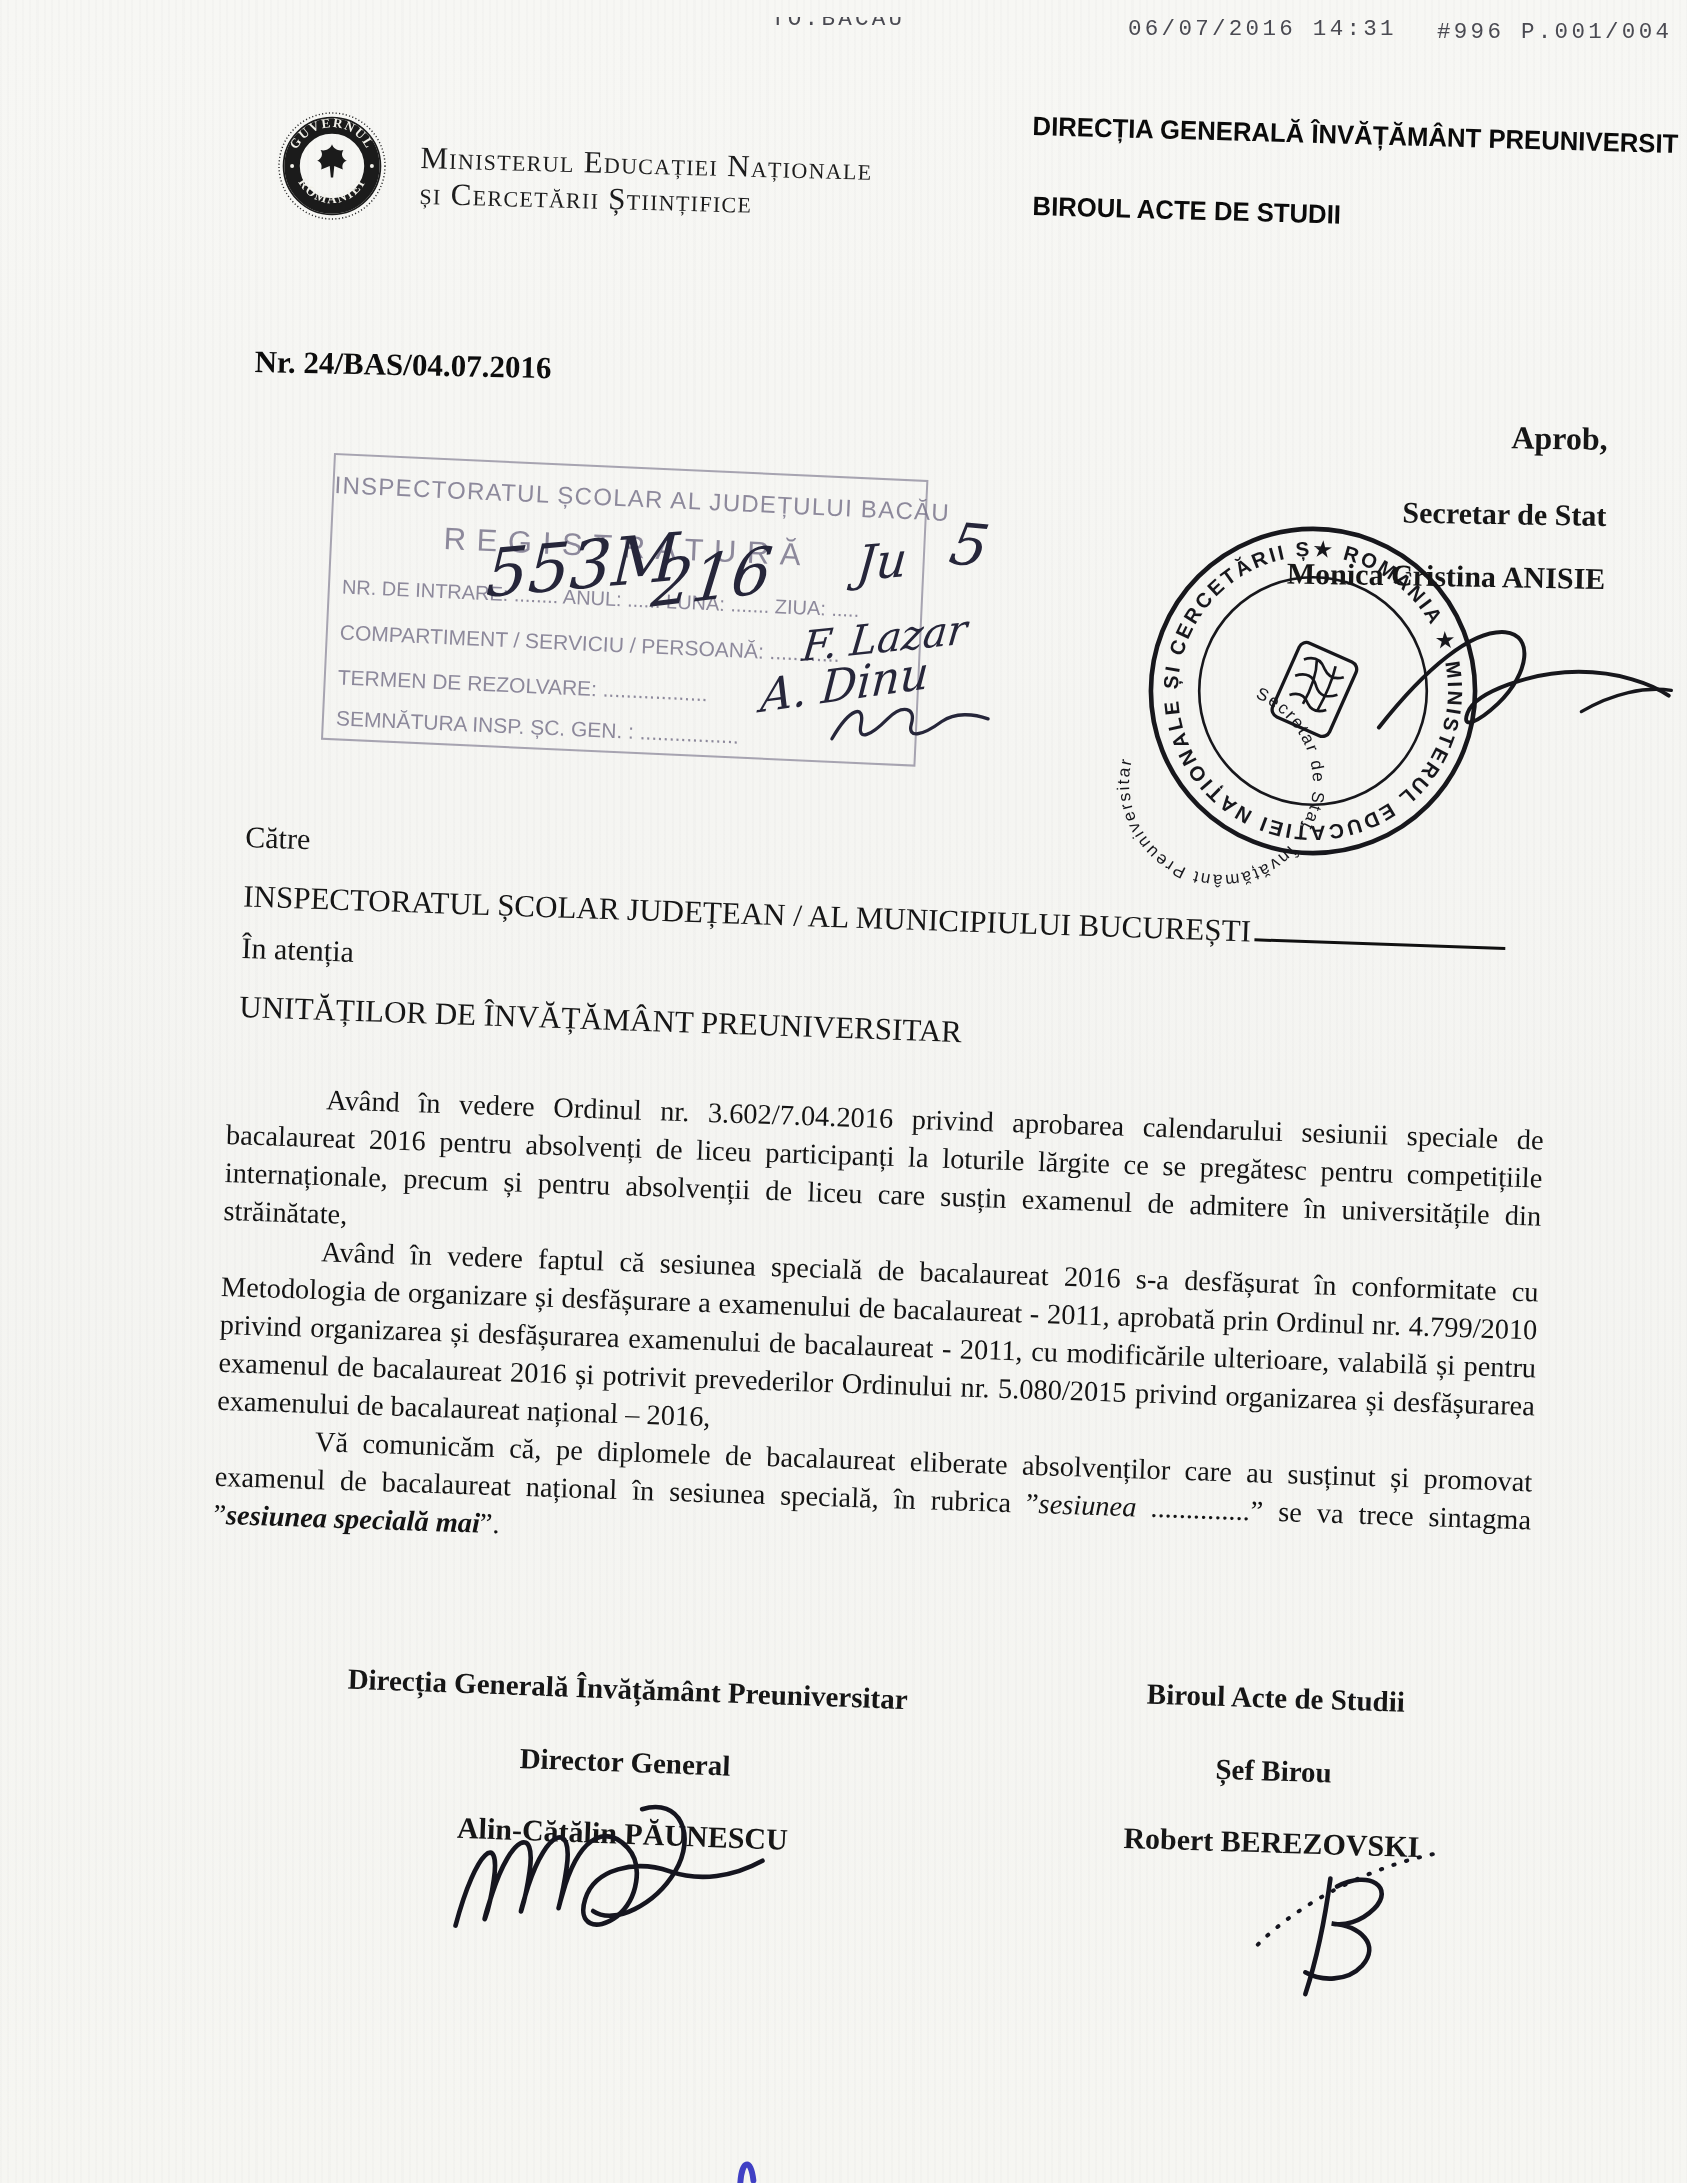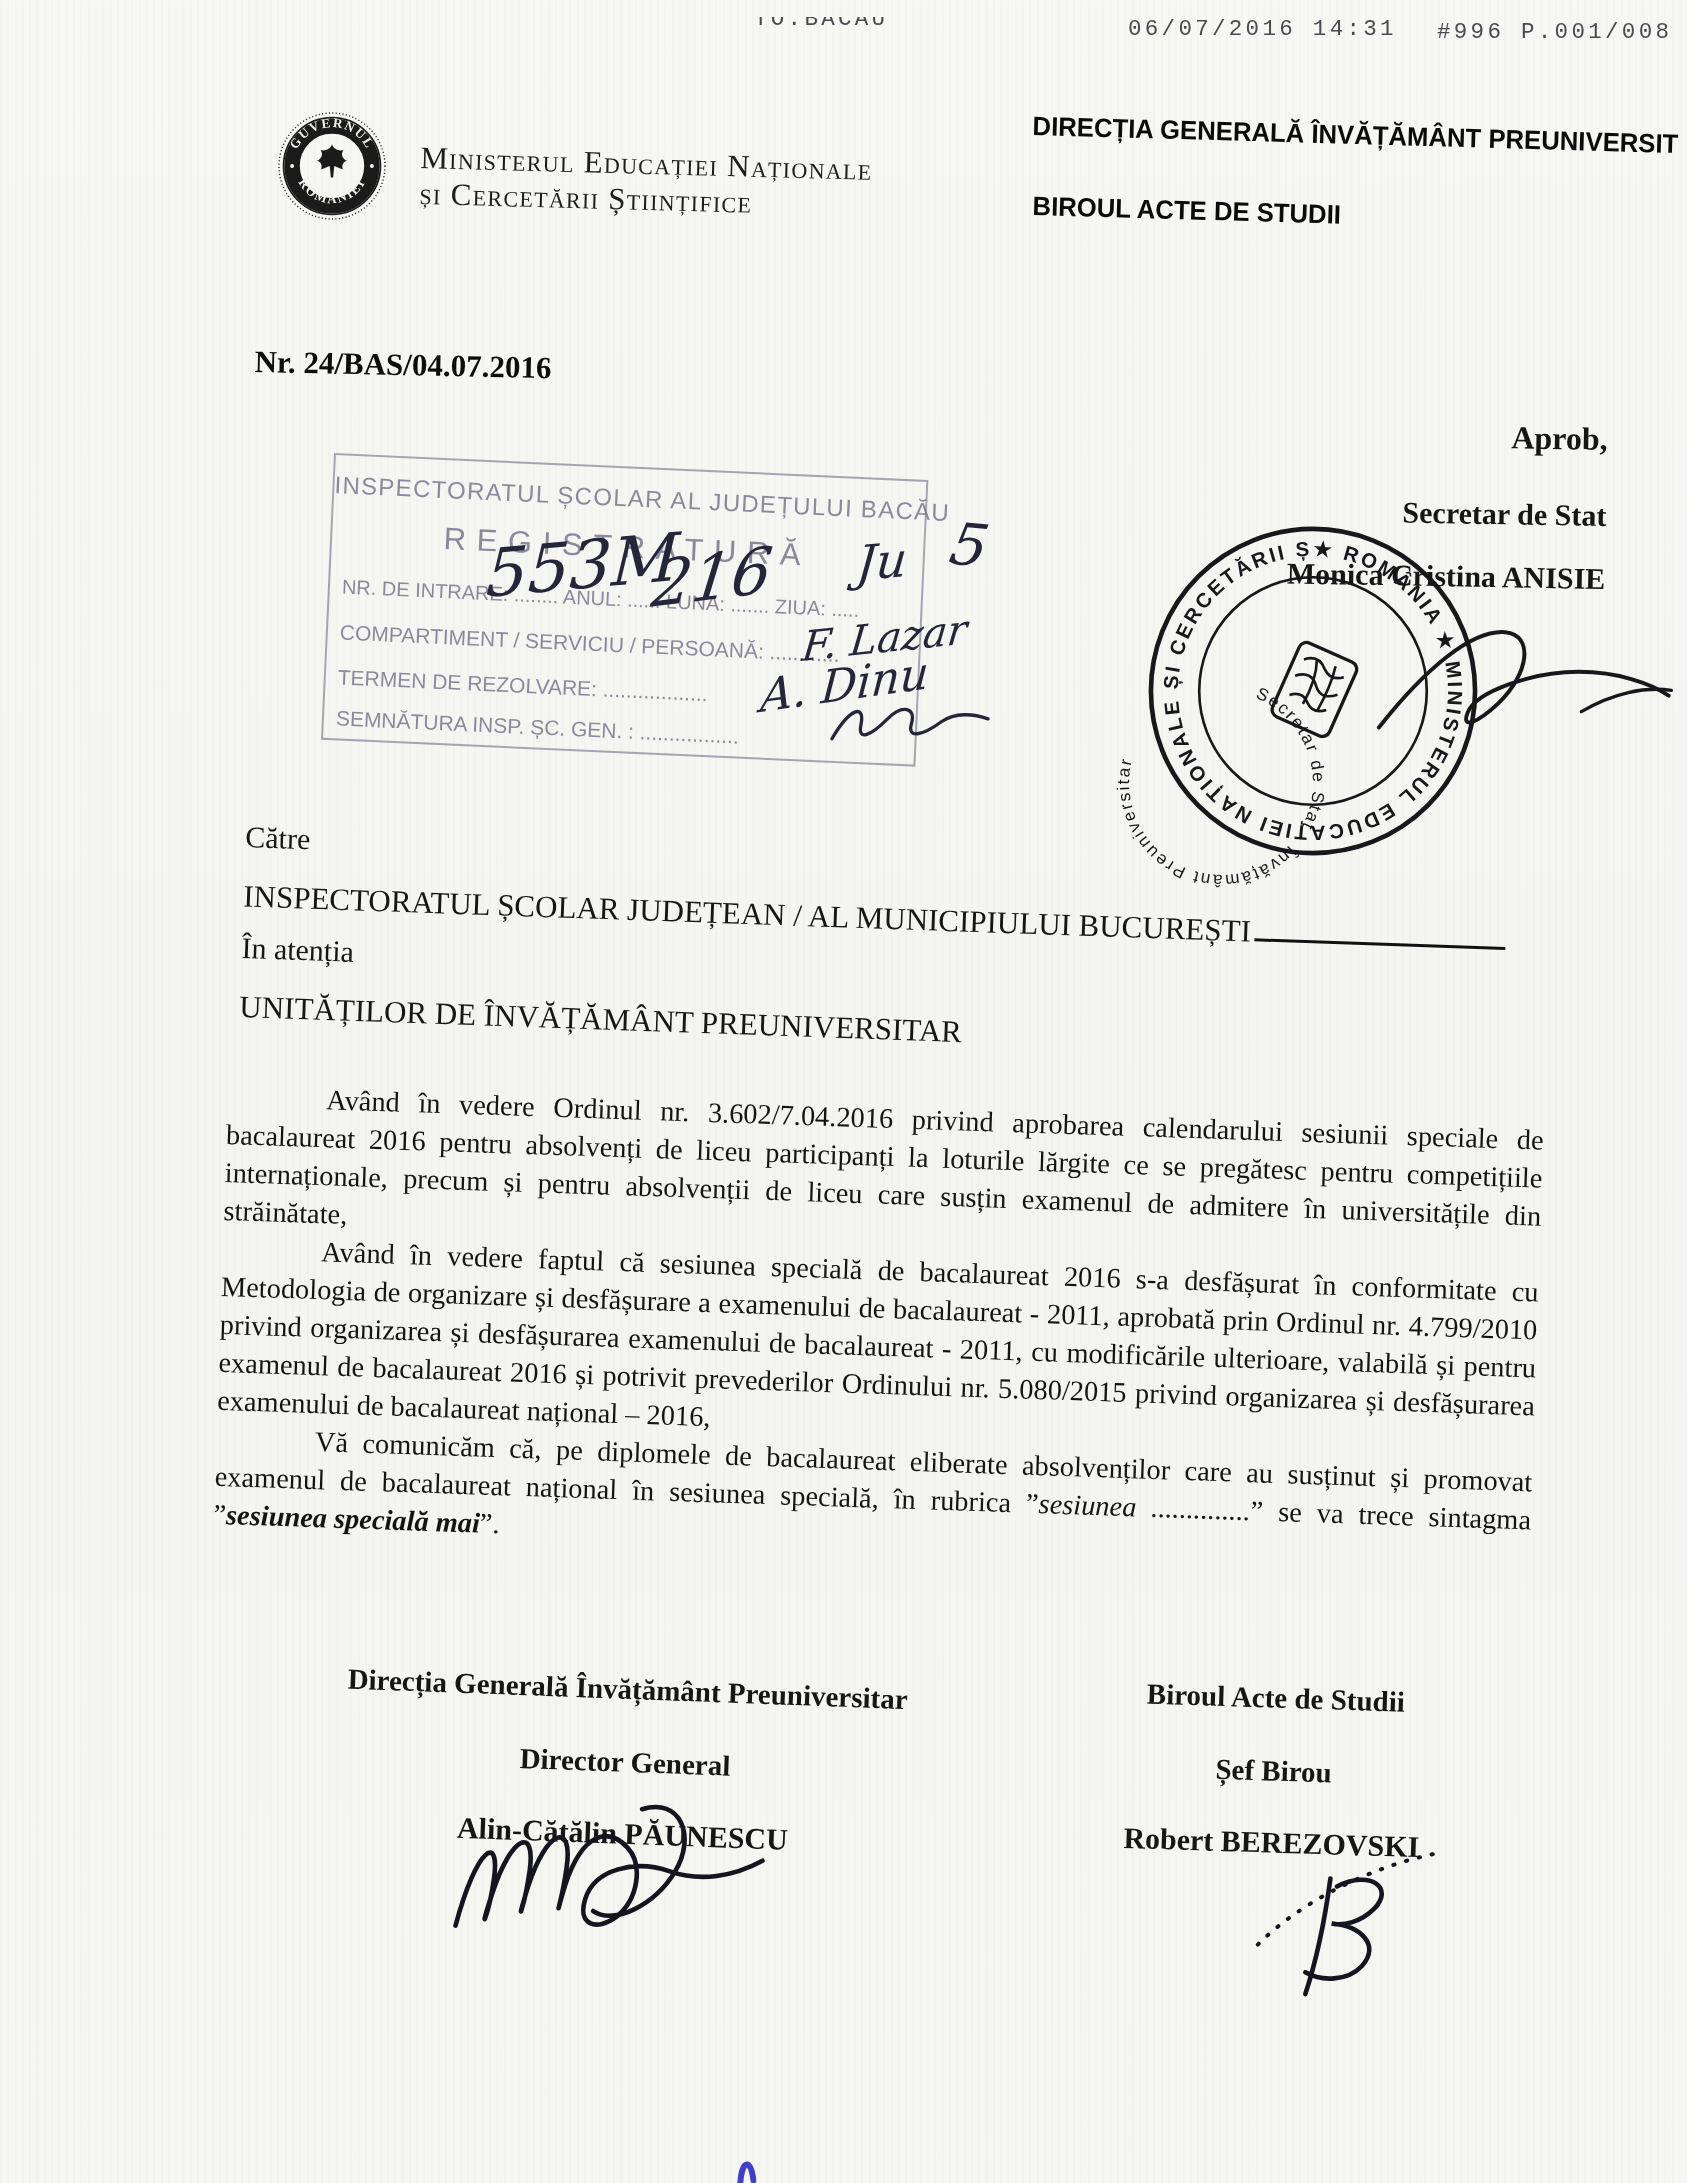--- a/index.html
+++ b/index.html
@@ -7,21 +7,21 @@
     position:relative;width:1687px;height:2183px;overflow:hidden;
     background:
       repeating-linear-gradient(90deg, rgba(120,120,130,0.028) 0 2px, rgba(0,0,0,0) 2px 7.3px),
       linear-gradient(180deg,#f7f7f4 0%,#f4f4f1 55%,#f6f6f2 100%);
     font-family:"Liberation Serif",serif;color:#161616;
   }
   .abs{position:absolute;}
   
   .fax{font-family:"Liberation Mono",monospace;font-size:22.5px;color:#4a4a52;letter-spacing:3.3px;white-space:nowrap;}
   .fax-clip{top:17px;left:754px;height:16px;overflow:hidden;}
-  .fax-clip span{display:block;margin-top:-10.6px;}
+  .fax-clip span{display:block;margin-top:-10.6px;margin-left:17px;}
   
   .ministry{
     left:421px;top:140px;width:595px;font-size:31px;line-height:1.16;color:#1d1d1d;
     font-variant:small-caps;letter-spacing:1.3px;transform:rotate(1.5deg);transform-origin:left top;
   }
   .dirhdr{left:1033px;top:111px;font-family:"Liberation Sans",sans-serif;font-weight:700;
     font-size:26.5px;color:#0b0b0b;white-space:nowrap;transform:rotate(1.6deg) scaleX(.97);transform-origin:left top;}
   .dirhdr2{top:191px;}
   .ref{left:255px;top:344px;font-size:31px;font-weight:700;color:#0d0d0d;transform:rotate(1.2deg);transform-origin:left top;white-space:nowrap;}
   
@@ -73,21 +73,21 @@
 </style>
 </head>
 <body>
 
 <div class="page">
 
   <div class="abs fax fax-clip">
       <span>TO:BACAU</span>
     </div>
   <div class="abs fax" style="left:1128px;top:16px;">06/07/2016 14:31</div>
-  <div class="abs fax" style="left:1437px;top:18.5px;">#996 P.001/008</div>
+  <div class="abs fax" style="left:1437px;top:18.5px;">#996 P.001/004</div>
 
   <svg class="abs" style="left:275px;top:109px;" width="114" height="114" viewBox="0 0 200 200">
     <circle cx="100" cy="100" r="93" fill="none" stroke="#2a2a2a" stroke-width="2.5" stroke-dasharray="2 4"></circle>
     <circle cx="100" cy="100" r="70" fill="none" stroke="#1b1b1b" stroke-width="27"></circle>
     <circle cx="100" cy="100" r="85" fill="none" stroke="#1b1b1b" stroke-width="3"></circle>
     <defs>
       <path id="sealTop" d="M 32,100 A 68,68 0 0 1 168,100"></path>
       <path id="sealBot" d="M 35,100 A 65,65 0 0 0 165,100"></path>
     </defs>
     <text font-family="Liberation Serif,serif" font-size="23" font-weight="bold" fill="#f2f1ea" letter-spacing="3">

